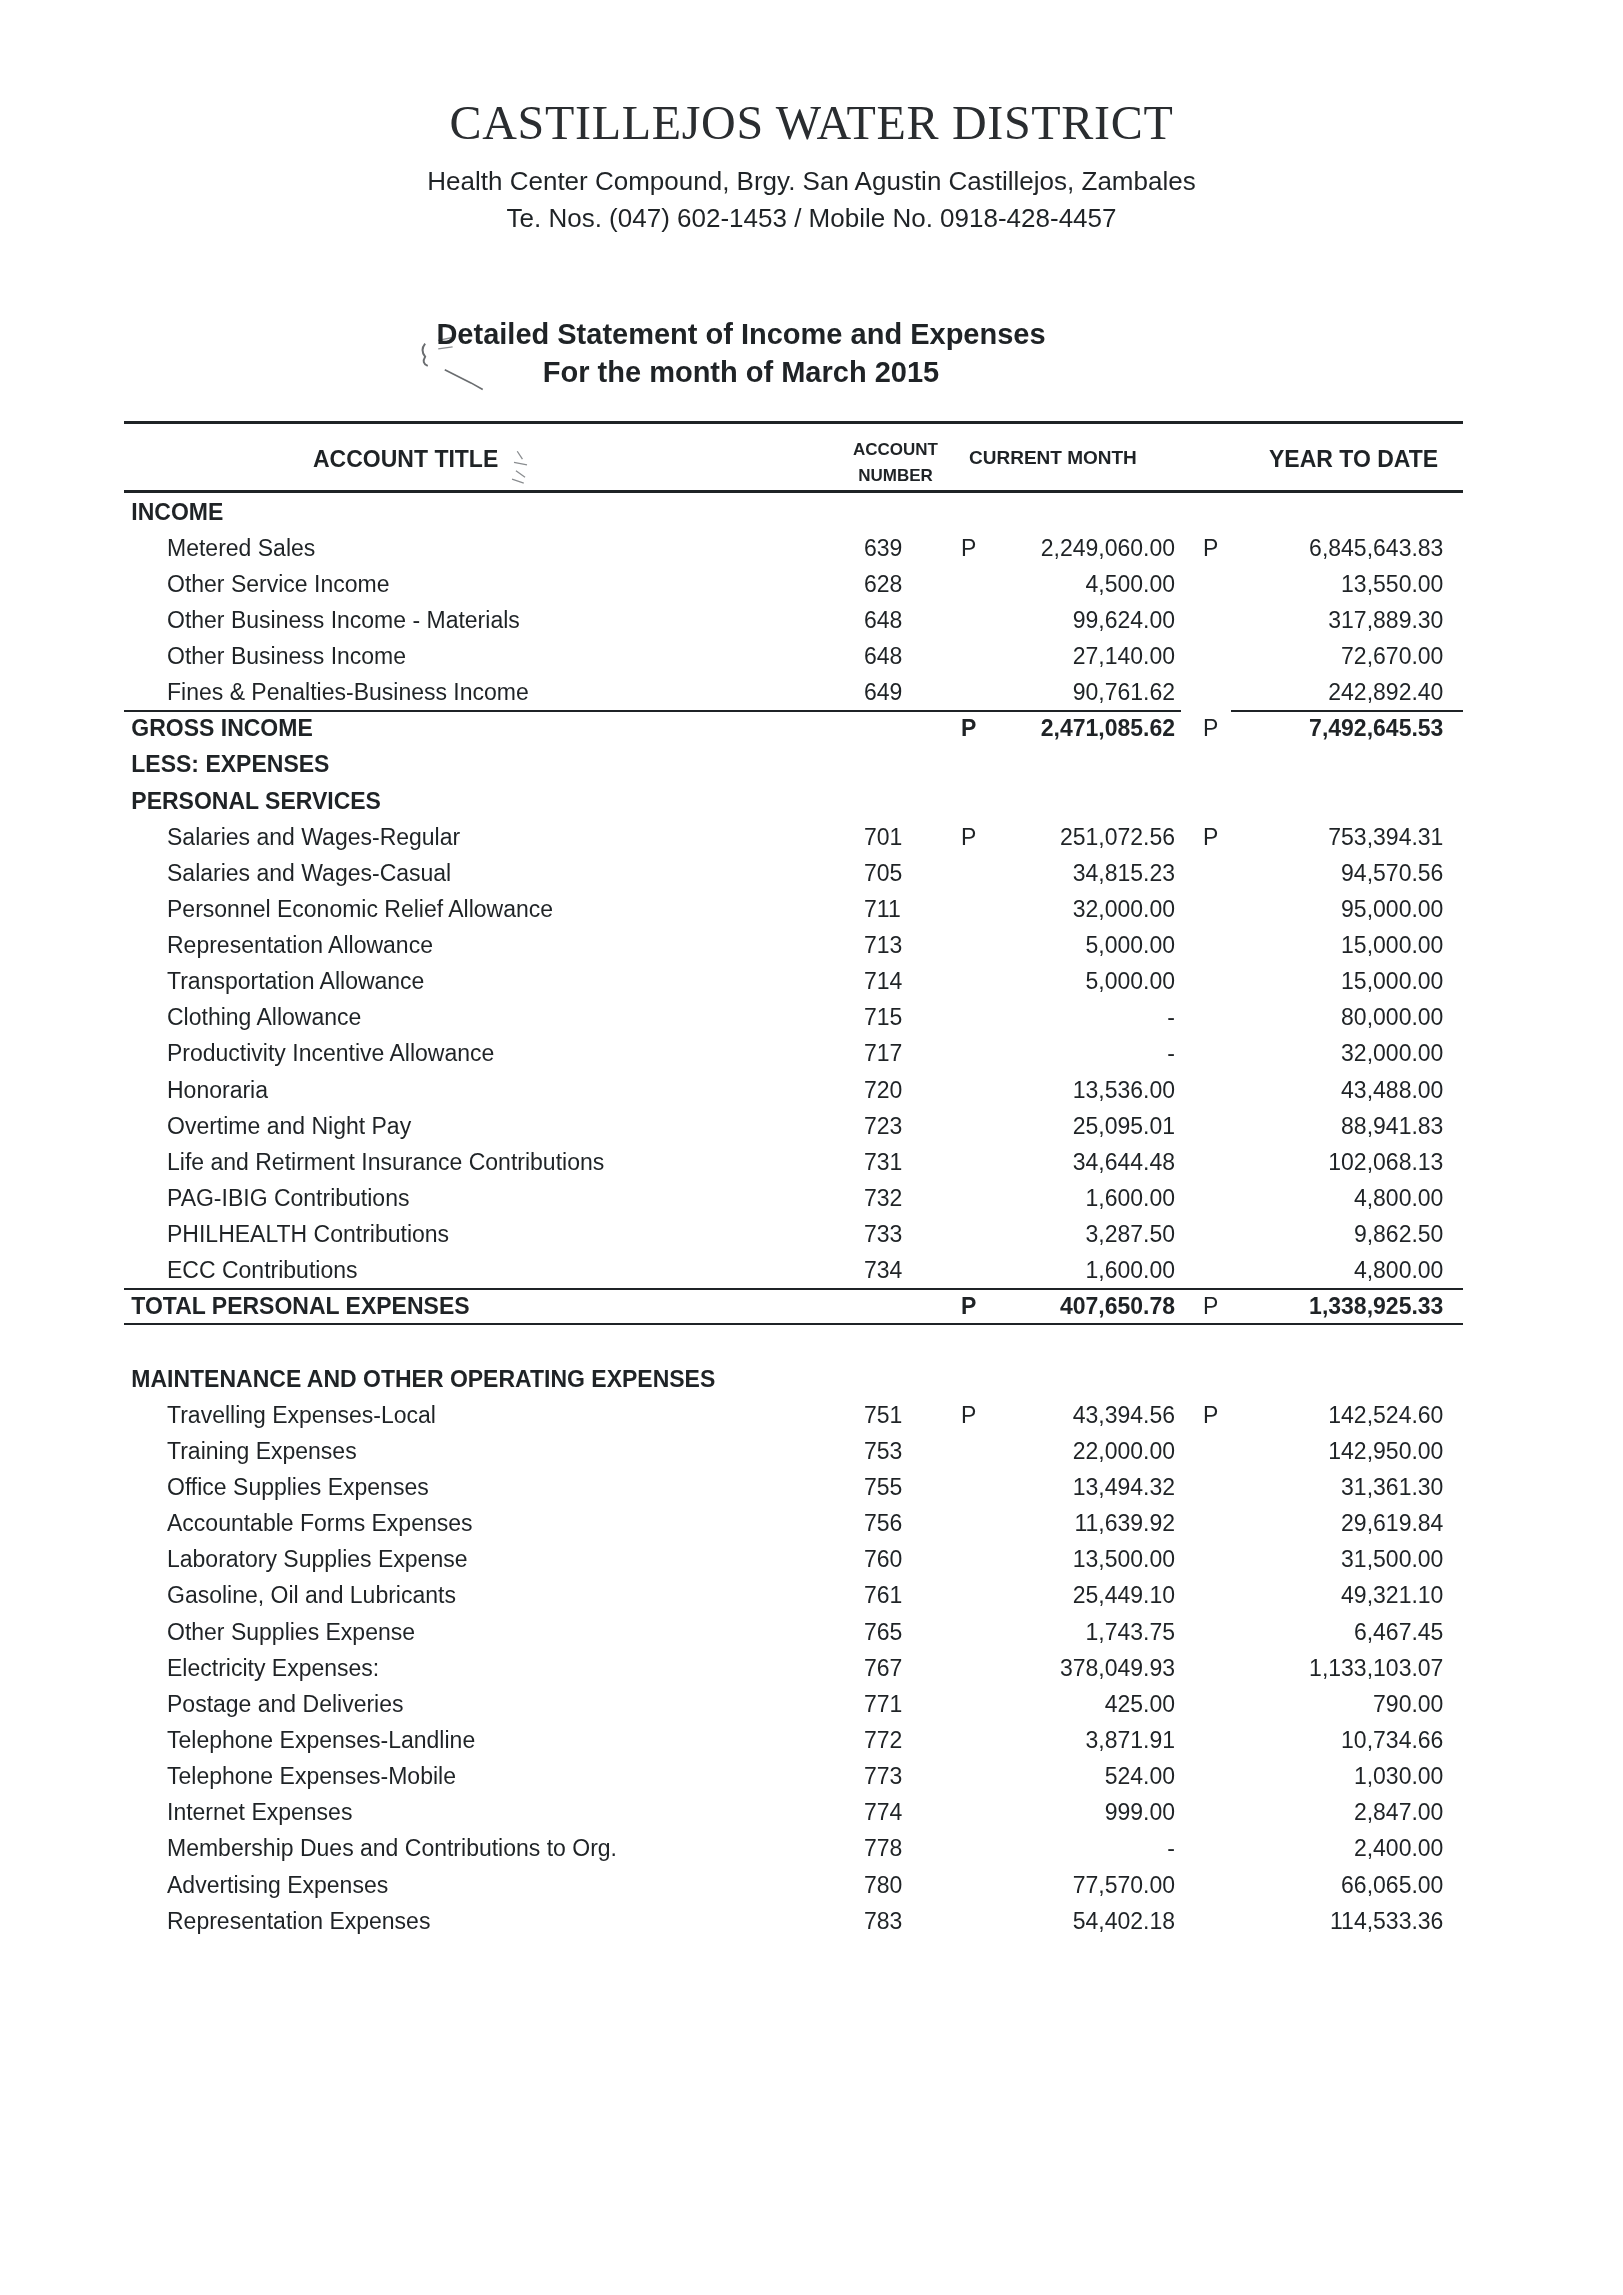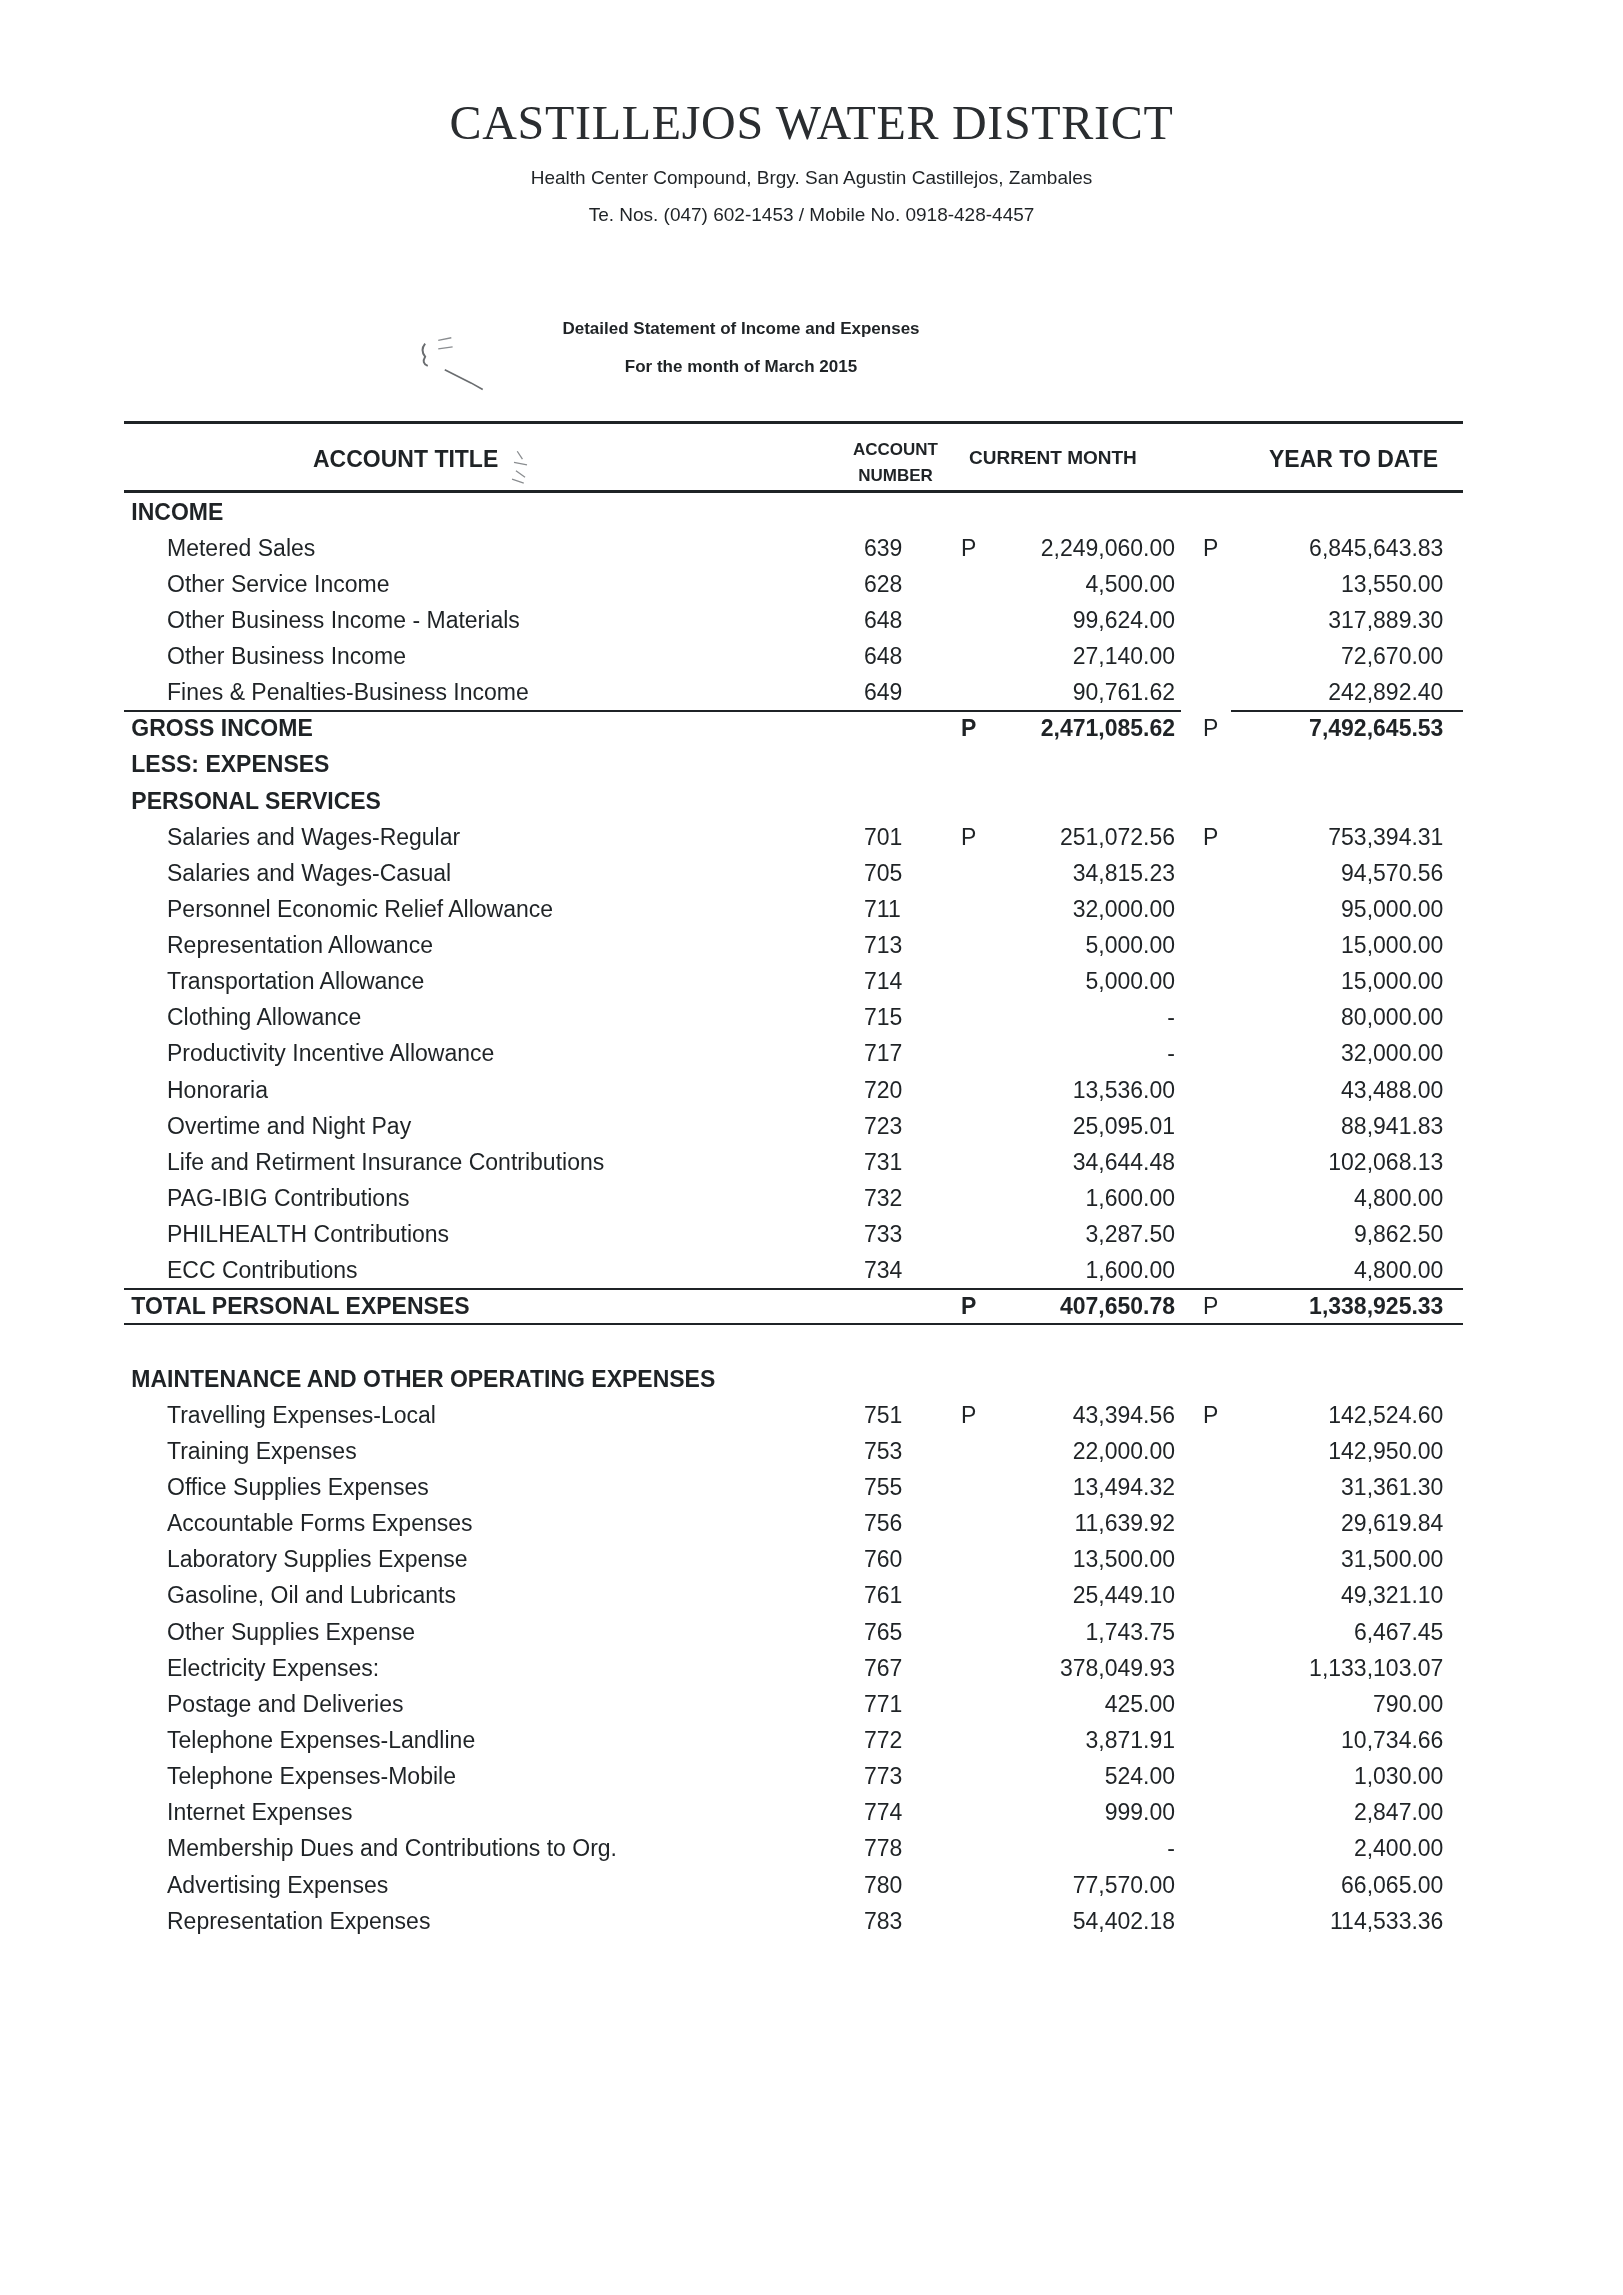--- a/index.html
+++ b/index.html
@@ -11,28 +11,28 @@
   .page { position: absolute; left: 0; top: 0; width: 1623px; height: 2295px; }
 
   
   .org-name {
     position: absolute; left: 0; width: 1623px; top: 99px; text-align: center;
     font-family: "Liberation Serif", "DejaVu Serif", serif;
     font-size: 48px; letter-spacing: 0.7px; color: #2a2d30; line-height: 1;
   }
   .org-line {
     position: absolute; left: 0; width: 1623px; text-align: center;
-    font-size: 19px; color: #1f2326; line-height: 1;
+    font-size: 26px; color: #1f2326; line-height: 1;
   }
   .org-address { top: 168px; }
   .org-phone { top: 205px; }
 
   .doc-title {
     position: absolute; left: 0; width: 1482px; text-align: center;
-    font-weight: bold; font-size: 17px; line-height: 1; color: #1f2326;
+    font-weight: bold; font-size: 29px; line-height: 1; color: #1f2326;
   }
   .doc-title.t1 { top: 320px; }
   .doc-title.t2 { top: 358px; }
 
   
   .scribble { position: absolute; }
 
   
   .rule { position: absolute; height: 2.6px; background: #1f2326; }
   .rule.thin { height: 2px; }

